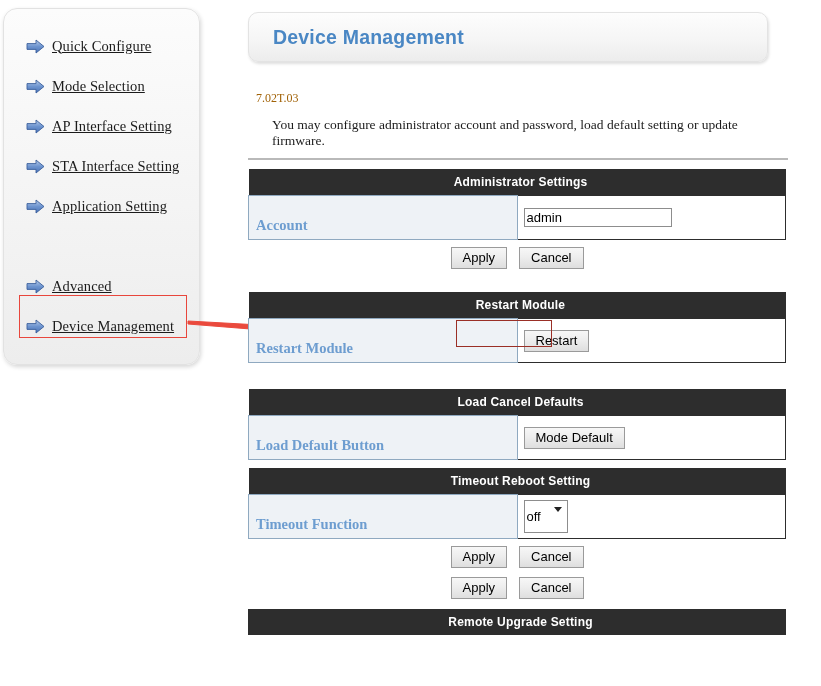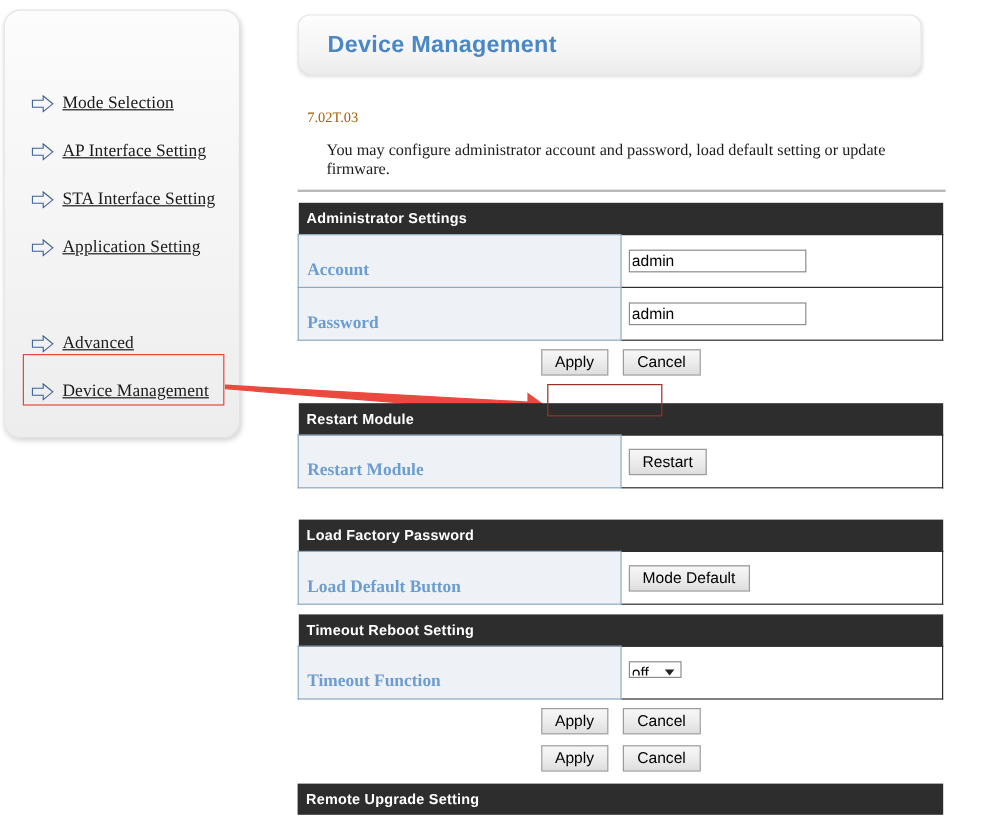--- a/index.html
+++ b/index.html
@@ -137,20 +137,21 @@
   .section-head td {
     background: #2d2d2d;
     color: #ffffff;
     font-family: "Liberation Sans", sans-serif;
     font-size: 12px;
     font-weight: bold;
     padding: 4px 0 4px 7px;
     letter-spacing: 0.2px;
     border: none;
     height: 18px;
+    text-align: center;
   }
 
   .settings-table td.label-cell {
     width: 213px;
     background: #eef2f6;
     border: 1px solid #8fa9c0;
     color: #6d9dd0;
     font-family: "Liberation Serif", serif;
     font-size: 14.5px;
     font-weight: bold;
@@ -198,21 +199,21 @@
   }
   .btn-row button { margin: 0 4px; }
 
   select.off-select {
     font-family: "Liberation Sans", sans-serif;
     font-size: 13px;
     color: #000000;
     background: #ffffff;
     border: 1px solid #8d8d8d;
     padding: 1px 2px;
-    height: 14px;
+    height: 33px;
     width: 44px;
     box-sizing: border-box;
     -webkit-appearance: none;
     appearance: none;
   }
   .select-wrap {
     position: relative;
     display: inline-block;
   }
   .select-wrap .caret {
@@ -238,20 +239,33 @@
     box-sizing: border-box;
     pointer-events: none;
     z-index: 6;
   }
 </style>
 </head>
 <body>
 
 <div id="sidebar-panel">
 
+  <div class="nav-item" style="top:26px">
+    <svg class="nav-arrow" viewBox="0 0 19 15">
+      <defs>
+          <linearGradient id="ga0" x1="0" y1="0" x2="0" y2="1">
+        <stop offset="0%" stop-color="#b9cdea"></stop>
+            <stop offset="50%" stop-color="#6d94cf"></stop>
+            <stop offset="100%" stop-color="#4a73b5"></stop>
+      </linearGradient>
+        </defs>
+      <path d="M1 4.6 L10 4.6 L10 1 L18 7.5 L10 14 L10 10.4 L1 10.4 Z" fill="url(#ga0)" stroke="#3a5f9c" stroke-width="0.9"></path>
+    </svg>
+    <span class="nav-label">Quick Configure</span>
+  </div>
 
   <div class="nav-item" style="top:66px">
     <svg class="nav-arrow" viewBox="0 0 19 15">
       <path d="M1 4.6 L10 4.6 L10 1 L18 7.5 L10 14 L10 10.4 L1 10.4 Z" fill="url(#ga0)" stroke="#3a5f9c" stroke-width="0.9"></path>
     </svg>
     <span class="nav-label">Mode Selection</span>
   </div>
 
   <div class="nav-item" style="top:106px">
     <svg class="nav-arrow" viewBox="0 0 19 15">
@@ -311,26 +325,20 @@
     <tbody>
         <tr class="section-head">
       <td colspan="2">Administrator Settings</td>
     </tr>
     <tr>
       <td class="label-cell">Account</td>
       <td class="value-cell">
         <input class="text-field" type="text" value="admin" style="">
       </td>
     </tr>
-    <tr>
-      <td class="label-cell">Password</td>
-      <td class="value-cell">
-        <input class="text-field" type="text" value="admin" style="">
-      </td>
-    </tr>
   </tbody>
     </table>
 
   <div class="btn-row">
     <button class="gray-btn">Apply</button>
     <button class="gray-btn">Cancel</button>
   </div>
 
   <table class="settings-table" style="margin-top:21px">
     <tbody>
@@ -342,21 +350,21 @@
       <td class="value-cell">
         <button class="gray-btn">Restart</button>
       </td>
     </tr>
   </tbody>
     </table>
 
   <table class="settings-table" style="margin-top:26px">
     <tbody>
         <tr class="section-head">
-      <td colspan="2">Load Factory Password</td>
+      <td colspan="2">Load Cancel Defaults</td>
     </tr>
     <tr>
       <td class="label-cell">Load Default Button</td>
       <td class="value-cell">
         <button class="gray-btn">Mode Default</button>
       </td>
     </tr>
   </tbody>
     </table>
 

